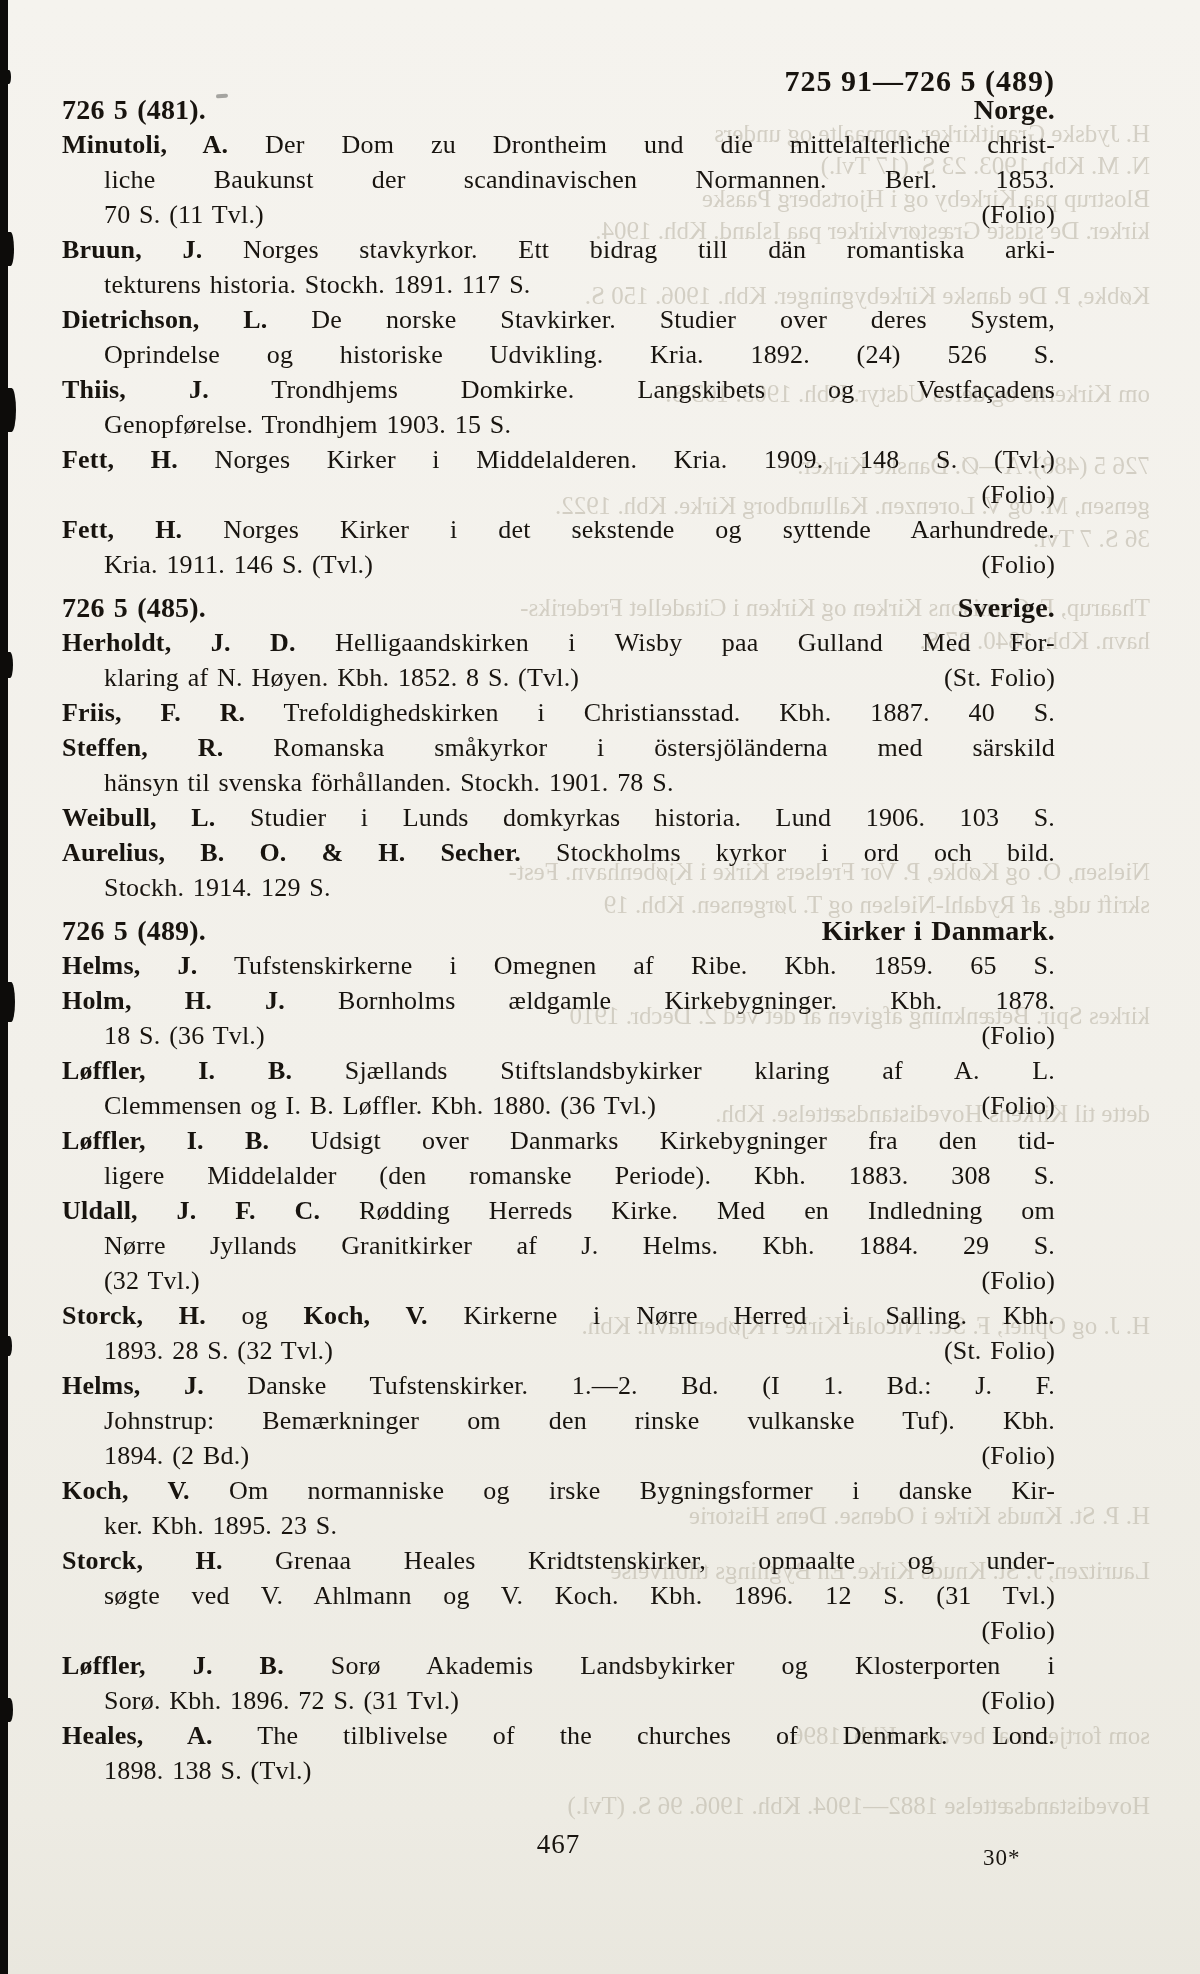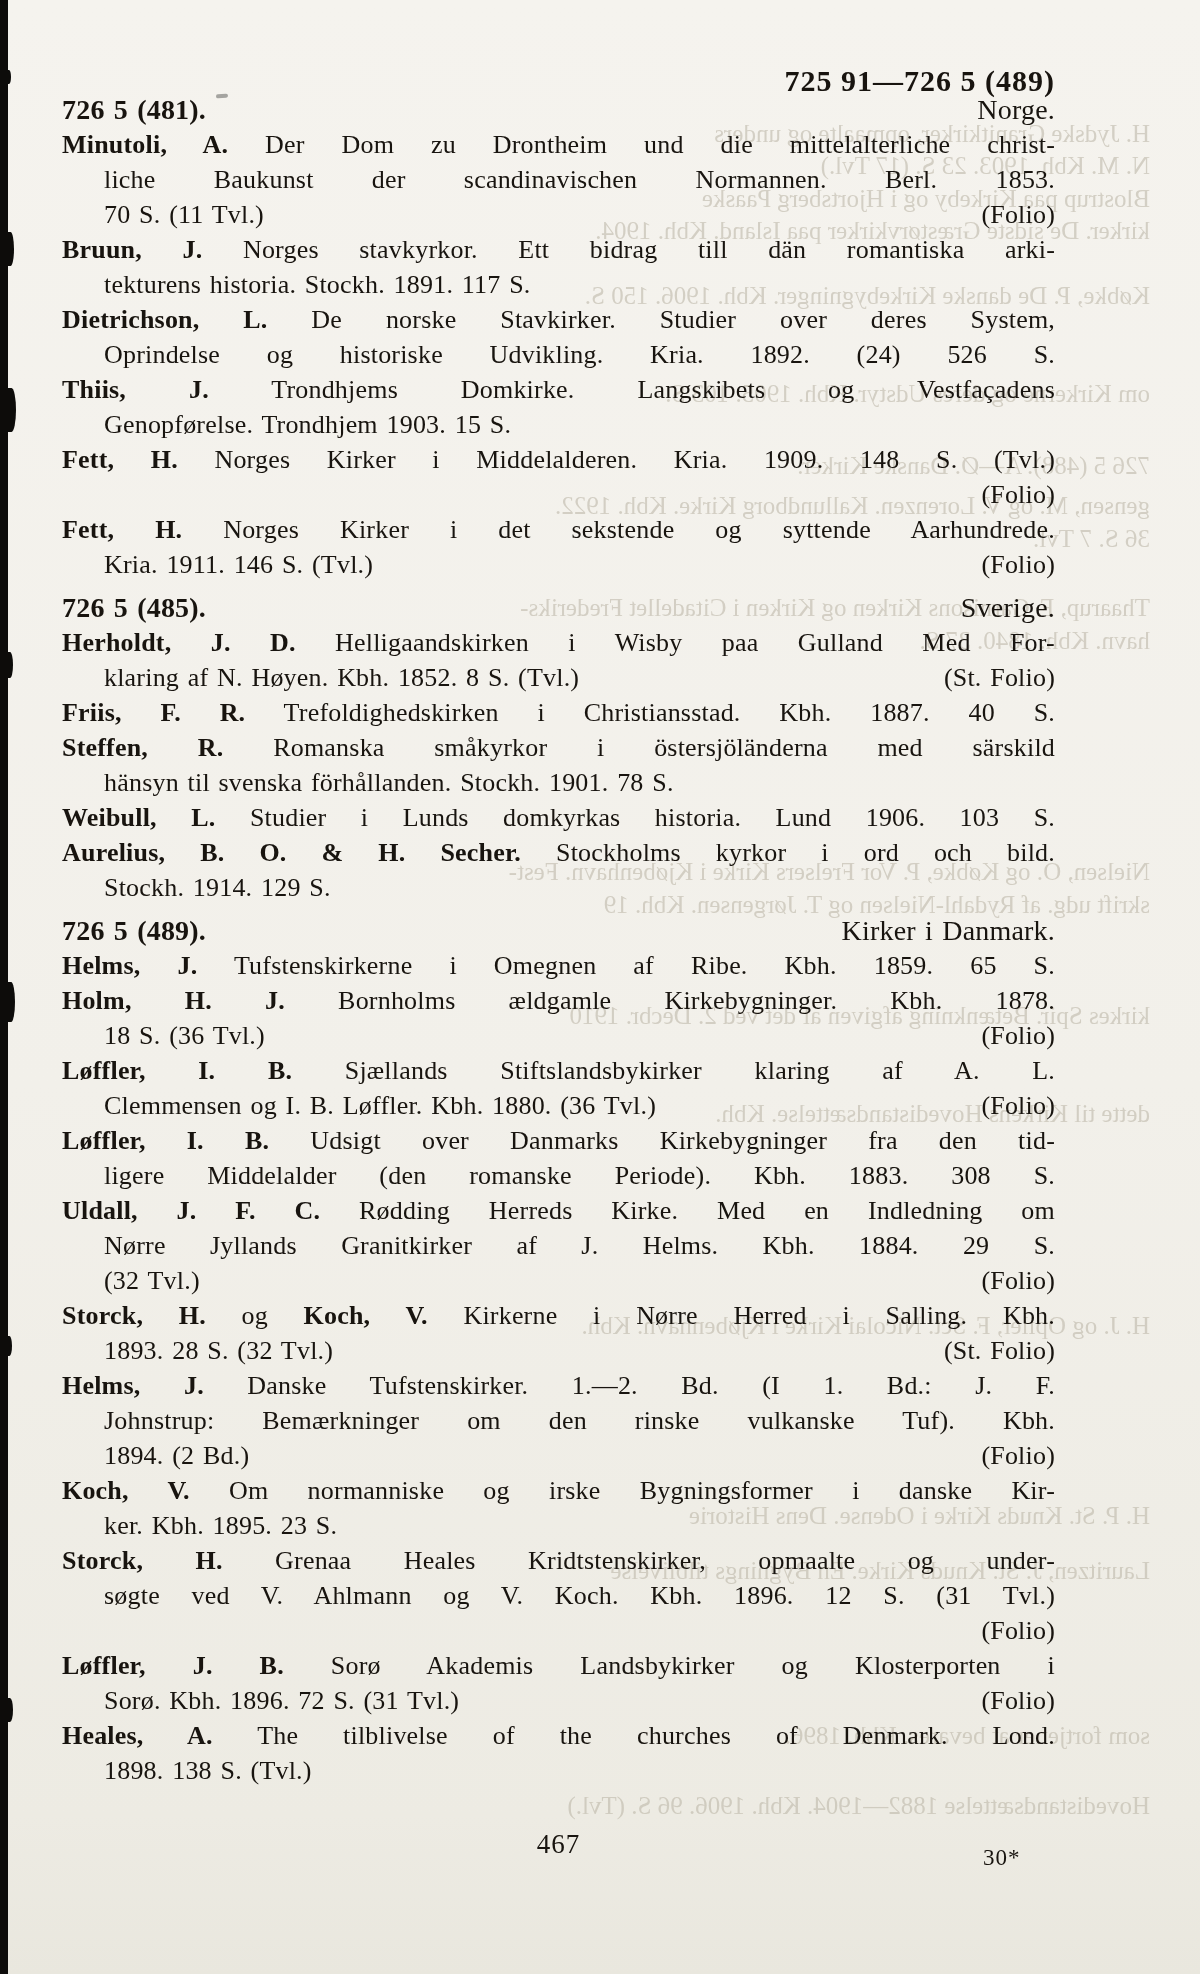--- a/index.html
+++ b/index.html
@@ -46,21 +46,21 @@
     font-size:26px;line-height:35px;
     letter-spacing:.2px;word-spacing:2px;
   }
   .line{min-height:35px;}
   .line .b{font-weight:700;}
   .j{text-align:justify;text-align-last:justify;text-justify:inter-word;}
   .split{display:flex;justify-content:space-between;align-items:baseline;}
   .split .rg{flex:none;margin-left:12px;}
   .indent{padding-left:42px;}
   .heading{font-weight:700;font-size:28px;margin-top:8px;}
-  .heading .rg{font-weight:400;}
+  .heading .rg{font-weight:700;}
 
   
   .page-number{
     position:absolute;left:62px;top:1828px;width:993px;z-index:2;
     text-align:center;font-size:27px;line-height:32px;letter-spacing:1px;
   }
   .signature{
     position:absolute;left:983px;top:1844px;z-index:2;
     font-size:23px;line-height:28px;letter-spacing:1px;
   }

